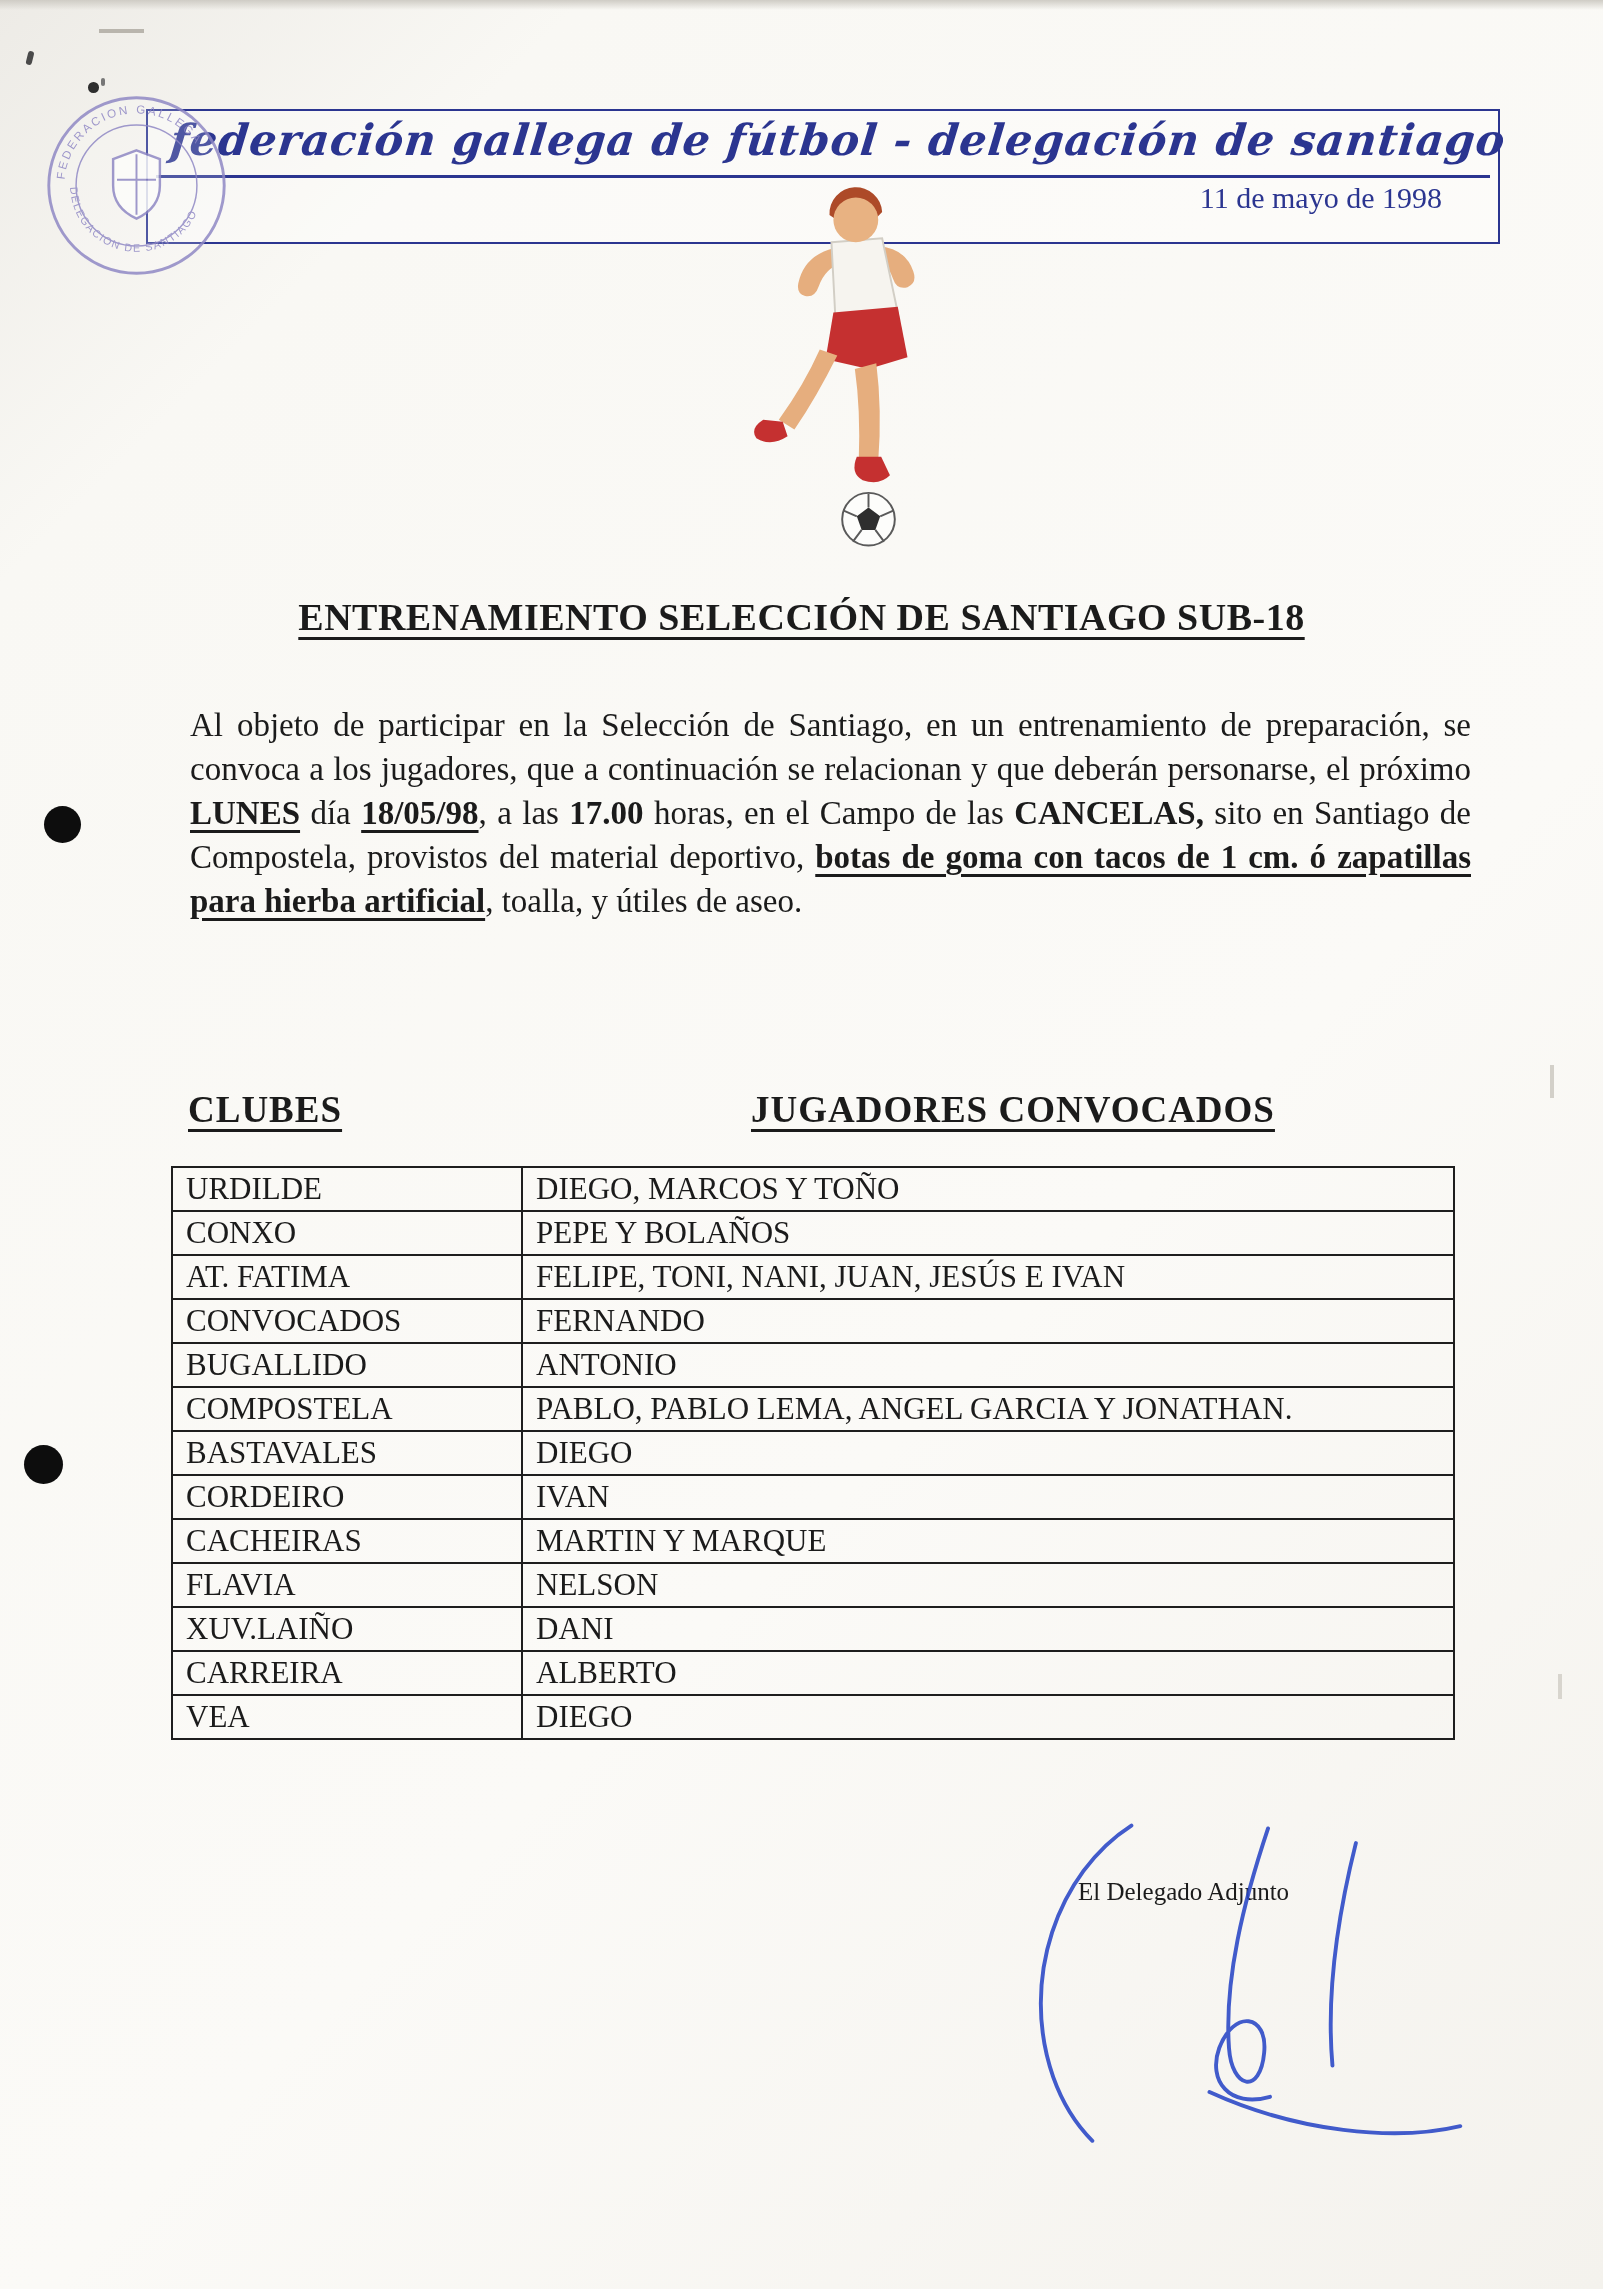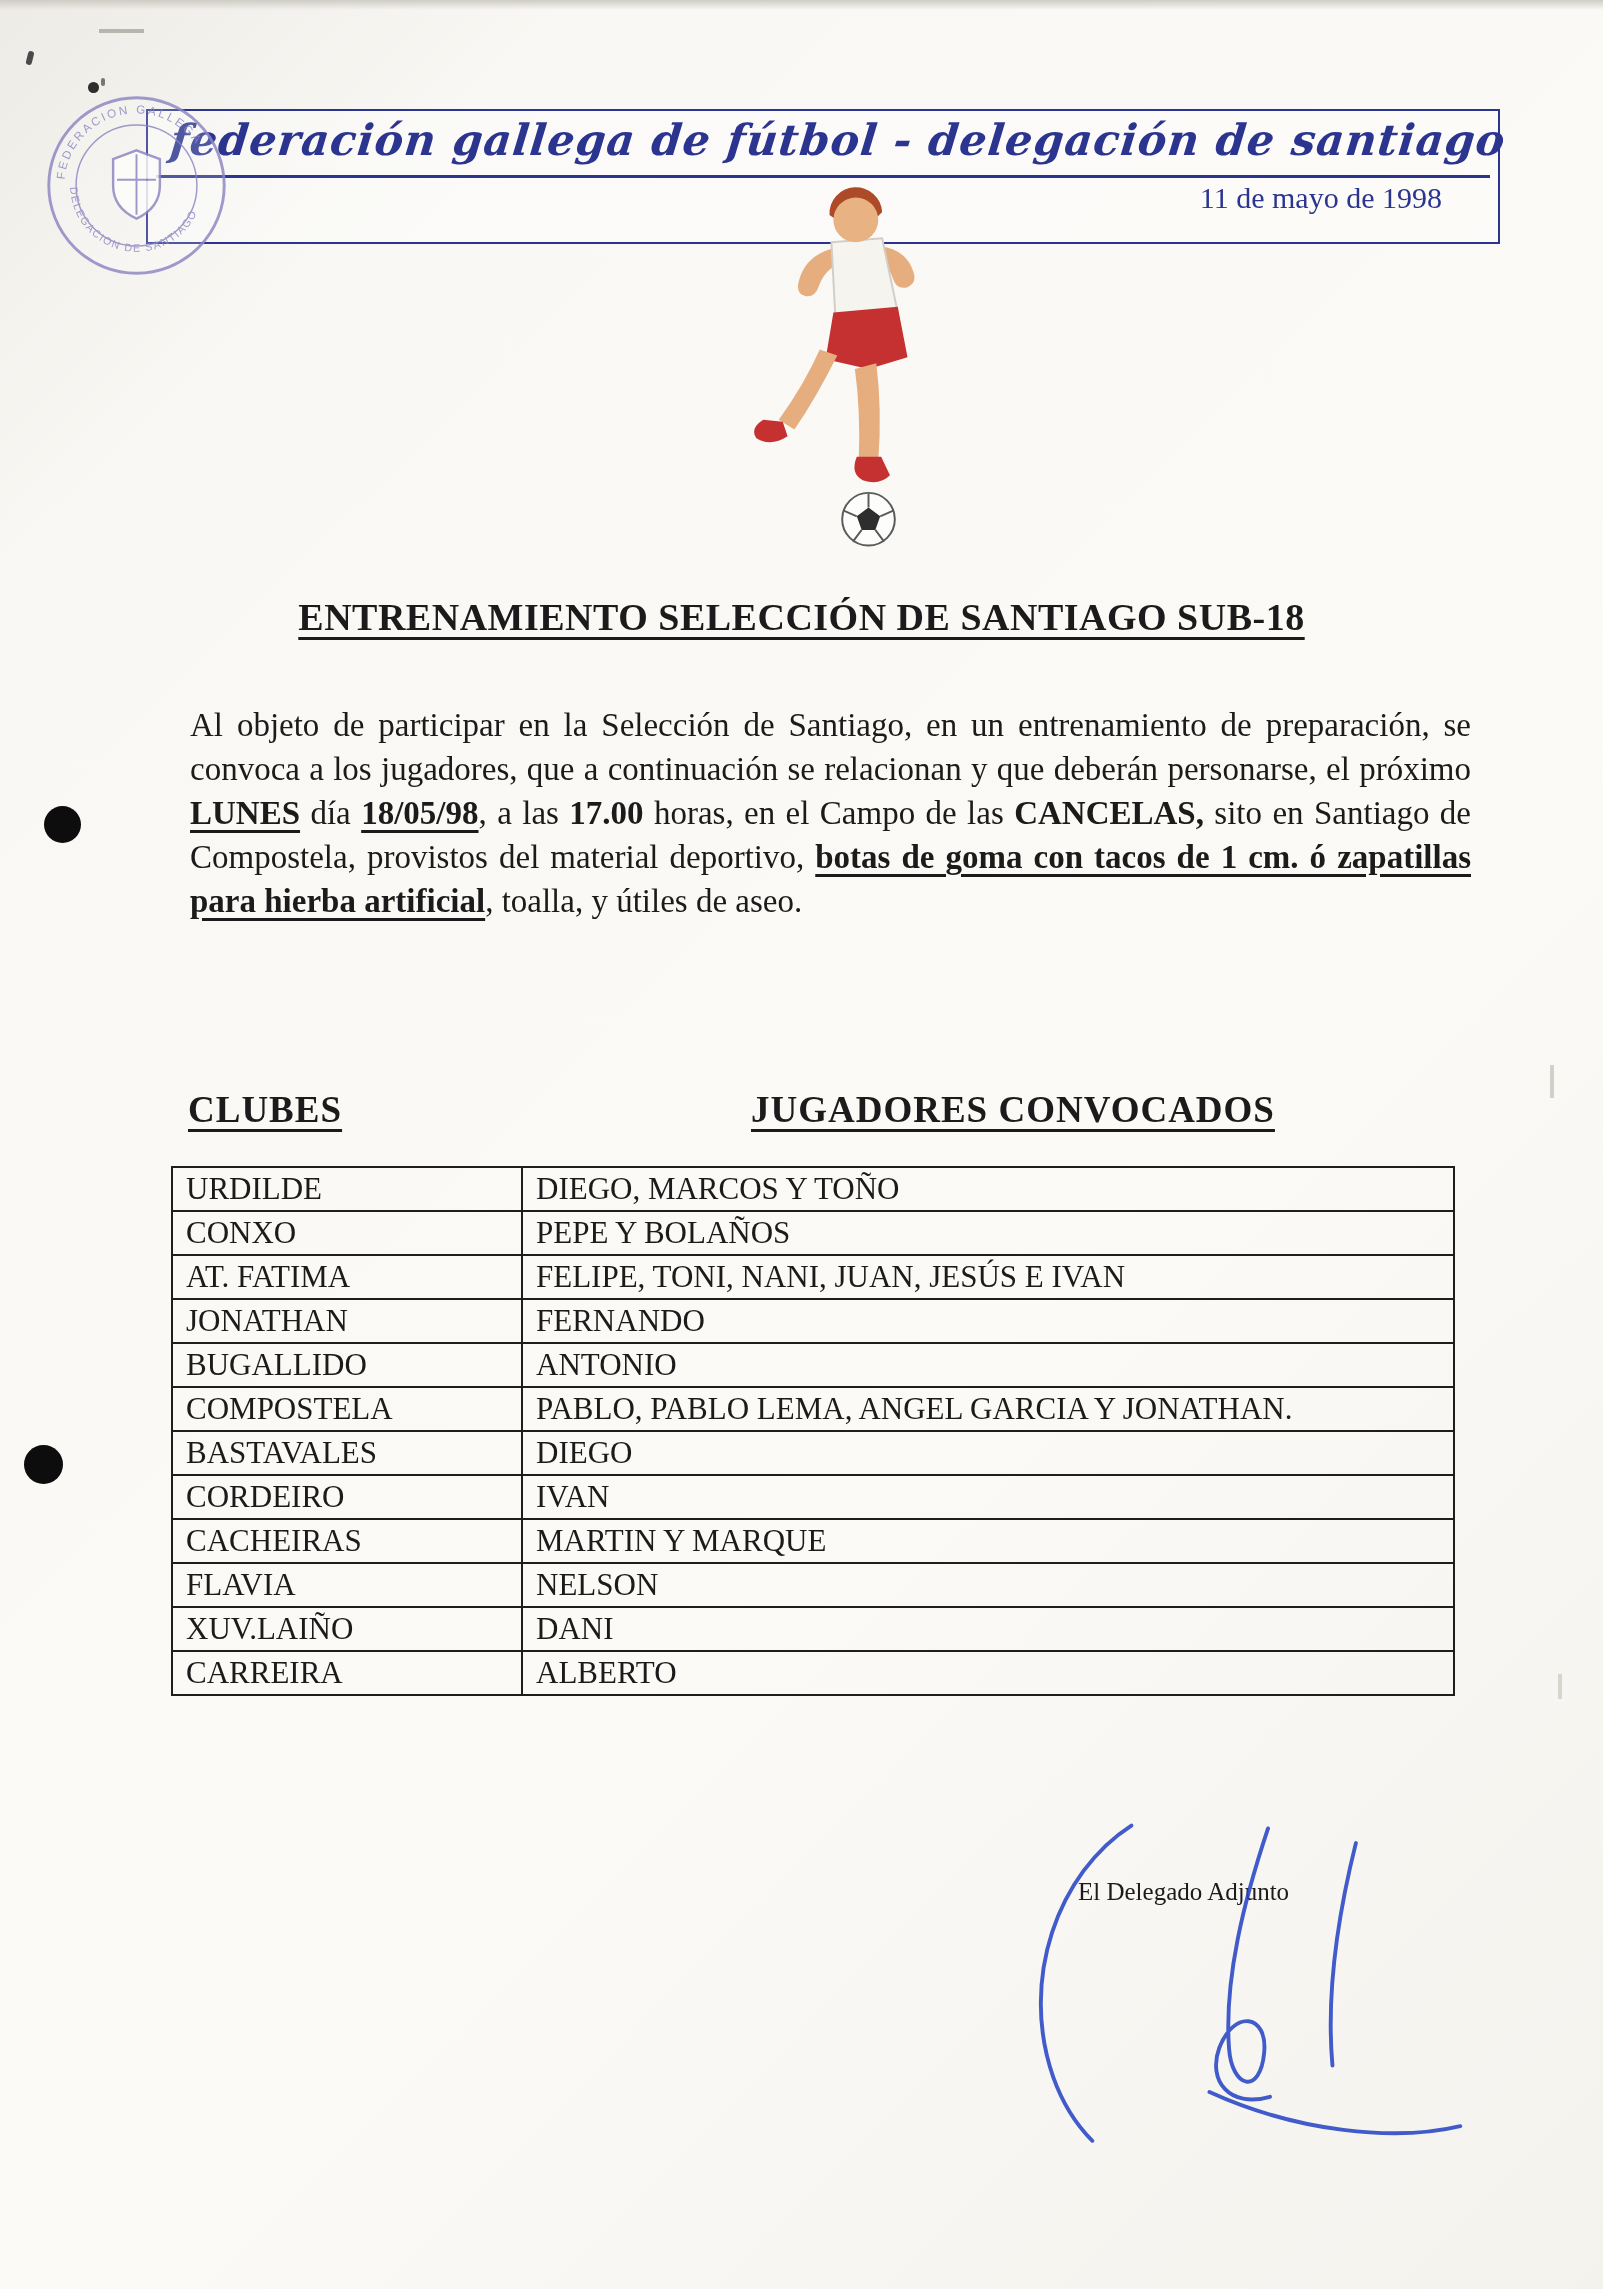--- a/index.html
+++ b/index.html
@@ -150,21 +150,21 @@
         </tr>
         <tr>
           <td>CONXO</td>
           <td>PEPE Y BOLAÑOS</td>
         </tr>
         <tr>
           <td>AT. FATIMA</td>
           <td>FELIPE, TONI, NANI, JUAN,  JESÚS E IVAN</td>
         </tr>
         <tr>
-          <td>JONATHAN</td>
+          <td>CONVOCADOS</td>
           <td>FERNANDO</td>
         </tr>
         <tr>
           <td>BUGALLIDO</td>
           <td>ANTONIO</td>
         </tr>
         <tr>
           <td>COMPOSTELA</td>
           <td>PABLO, PABLO LEMA,  ANGEL GARCIA Y JONATHAN.</td>
         </tr>
@@ -184,20 +184,24 @@
           <td>FLAVIA</td>
           <td>NELSON</td>
         </tr>
         <tr>
           <td>XUV.LAIÑO</td>
           <td>DANI</td>
         </tr>
         <tr>
           <td>CARREIRA</td>
           <td>ALBERTO</td>
+        </tr>
+        <tr>
+          <td>VEA</td>
+          <td>DIEGO</td>
         </tr>
       </tbody>
   </table>
 
   <div class="sig-label">El Delegado Adjunto</div>
   <svg class="signature" viewBox="0 0 500 380">
     <g fill="none" stroke="#2946c6" stroke-width="4" stroke-linecap="round" opacity="0.88">
       <path d="M150 22 C 75 70 35 180 70 280 C 80 308 95 330 110 345"></path>
       <path d="M290 25 C 265 100 245 180 250 250 C 253 292 282 298 286 255 C 290 215 255 210 240 250 C 228 283 250 312 292 300"></path>
       <path d="M380 40 C 360 120 350 200 356 268"></path>

